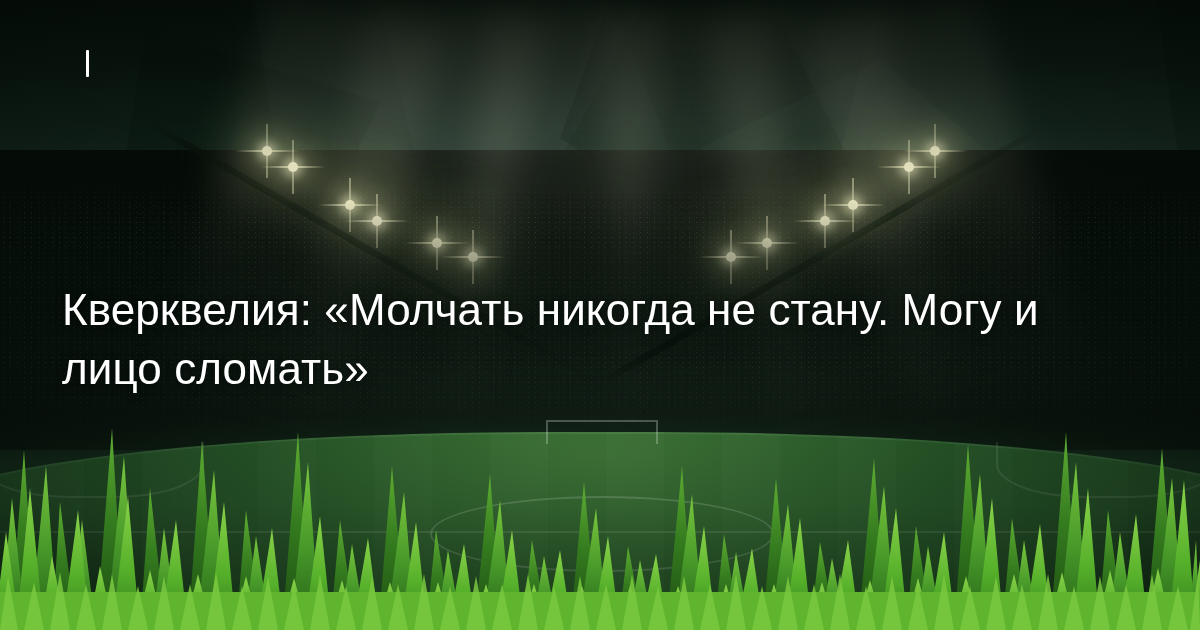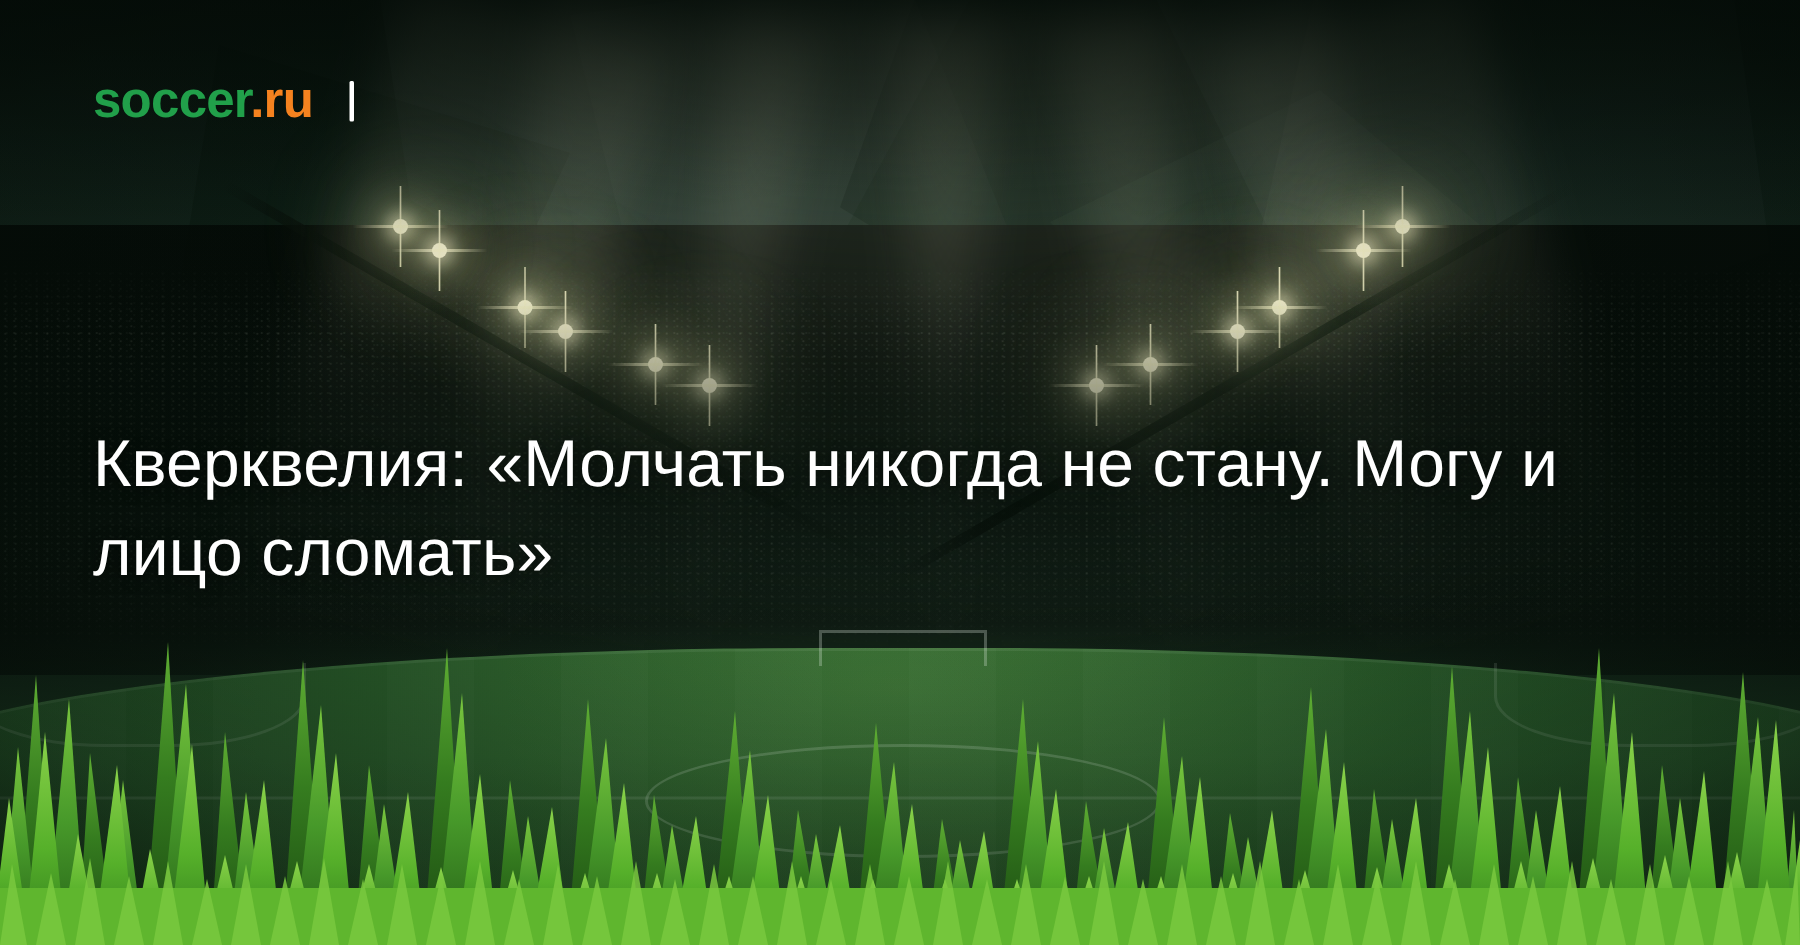--- a/index.html
+++ b/index.html
@@ -539,19 +539,18 @@
         <path d="M1090 260 L1100 206 L1110 260 Z"></path>
         <path d="M1116 260 L1126 214 L1136 260 Z"></path>
         <path d="M1142 260 L1152 204 L1162 260 Z"></path>
         <path d="M1168 260 L1178 216 L1188 260 Z"></path>
         <path d="M1190 260 L1198 206 L1200 260 Z"></path>
       </g>
     </svg>
   </div>
 
   <div class="header">
-    <div class="logo"><span class="logo-soccer">soccer</span><span class="logo-dot">.</span><span class="logo-ru">ru</span></div>
     <span class="divider"></span>
   </div>
 
   <h1 class="headline">Кверквелия: «Молчать никогда не стану. Могу и лицо сломать»</h1>
 
 </div>
 
 </body></html>

